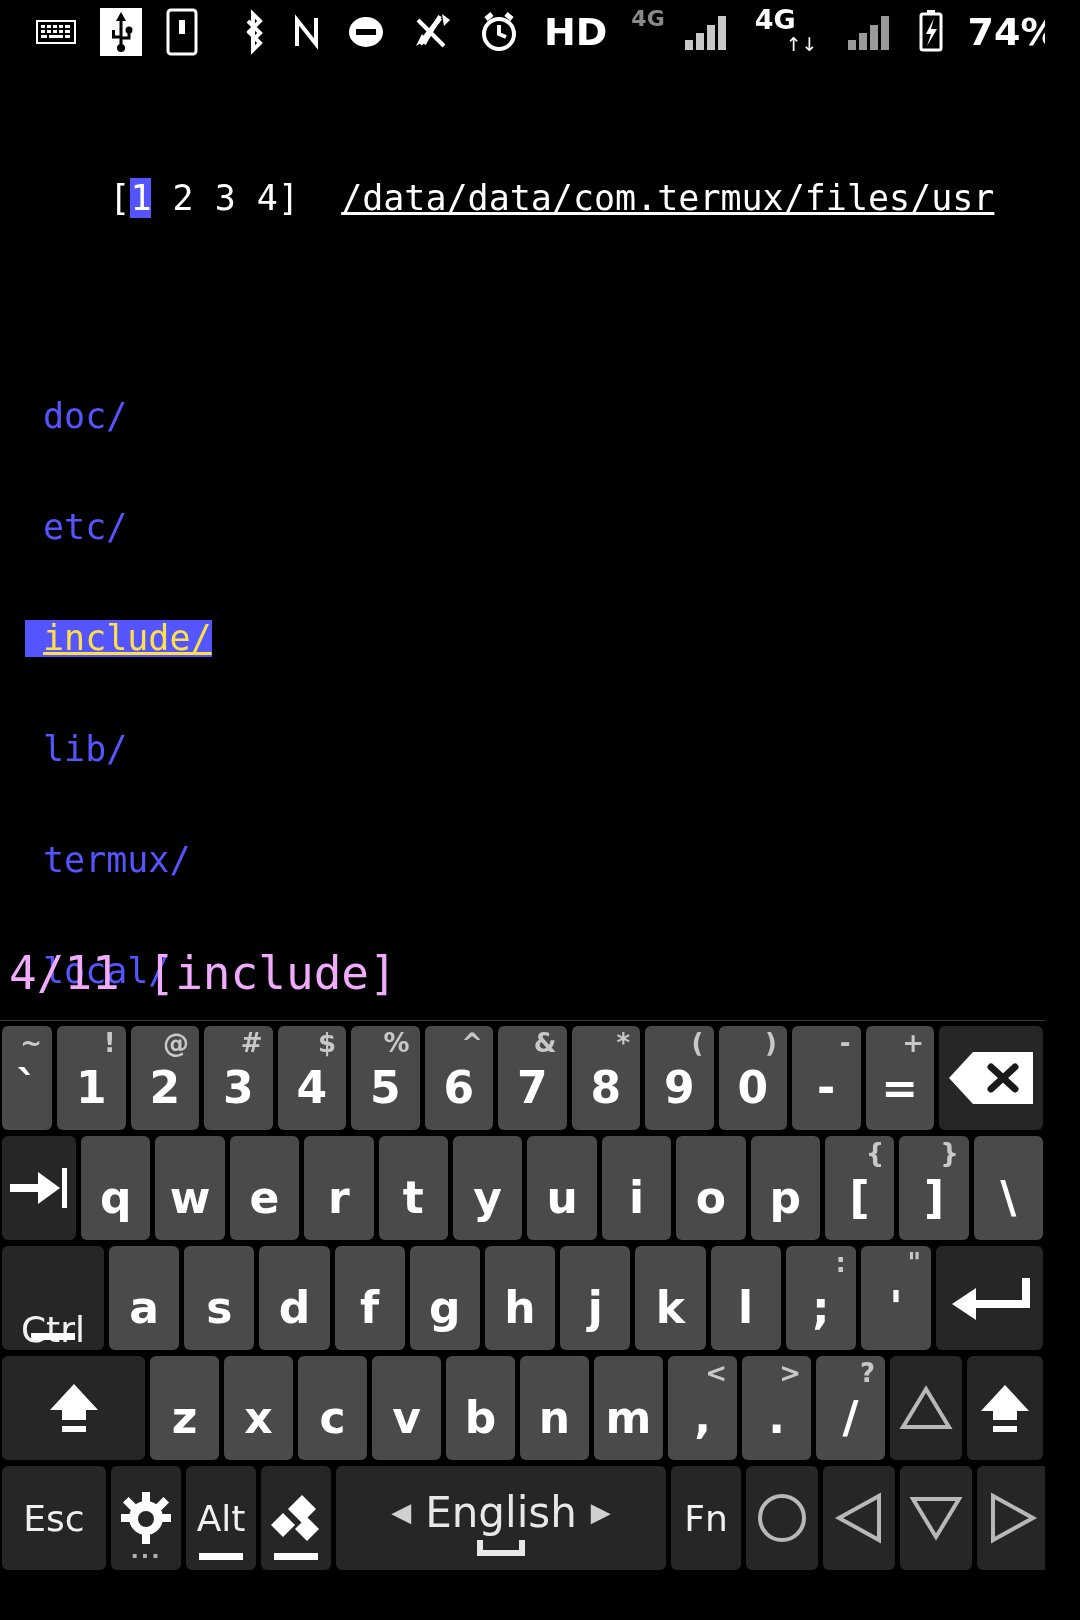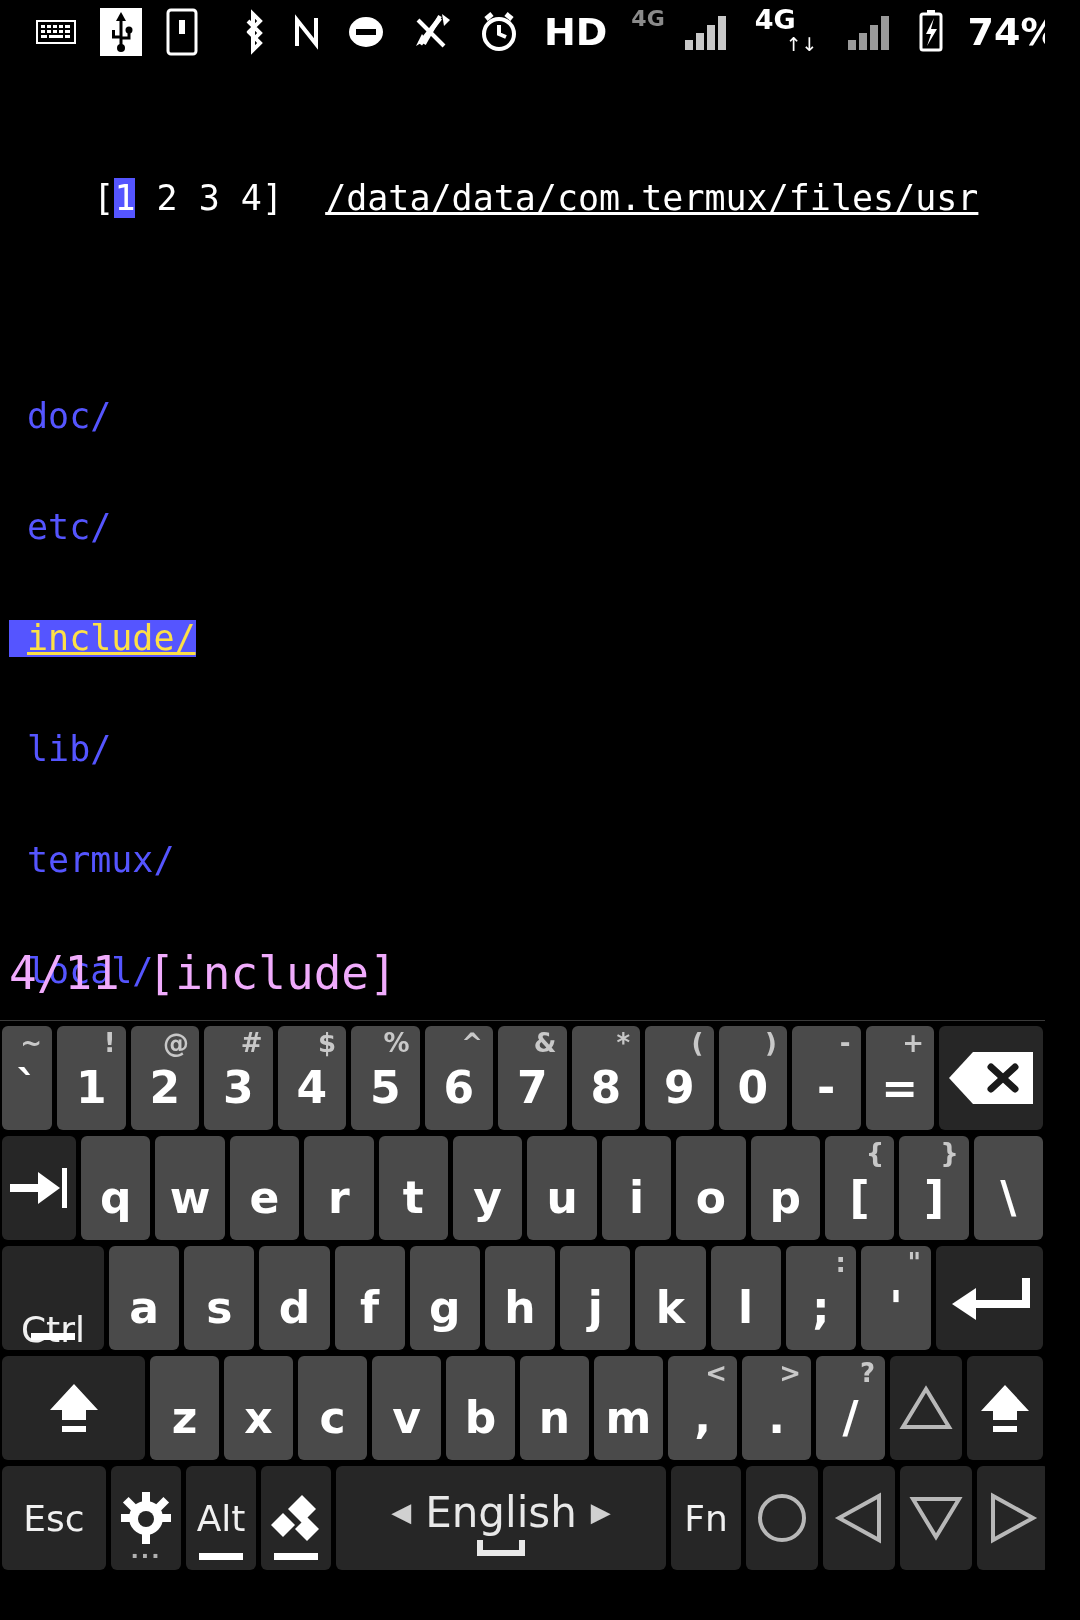--- a/index.html
+++ b/index.html
@@ -52,21 +52,21 @@
   .terminal {
     position: absolute;
     top: 63px; left: 0;
     width: 1045px;
     height: 957px;
     background: #000;
     font-family: "DejaVu Sans Mono", monospace;
     font-size: 35px;
     line-height: 37px;
     color: #ffffff;
-    padding-left: 9px;
+    padding-left: 25px;
     padding-top: 6px;
     white-space: pre;
   }
   .tabline { color: #ffffff; height: 44px; letter-spacing: 0px; }
   .tab-active { background: #5555ff; color: #ffffff; }
   .path { text-decoration: underline; }
   .filelist { margin-top: 26px; }
   .filerow { height: 37px; color: #5555ff; }
   .filerow .name { padding-left: 18px; display: inline-block; }
   .filerow.selected .name {

